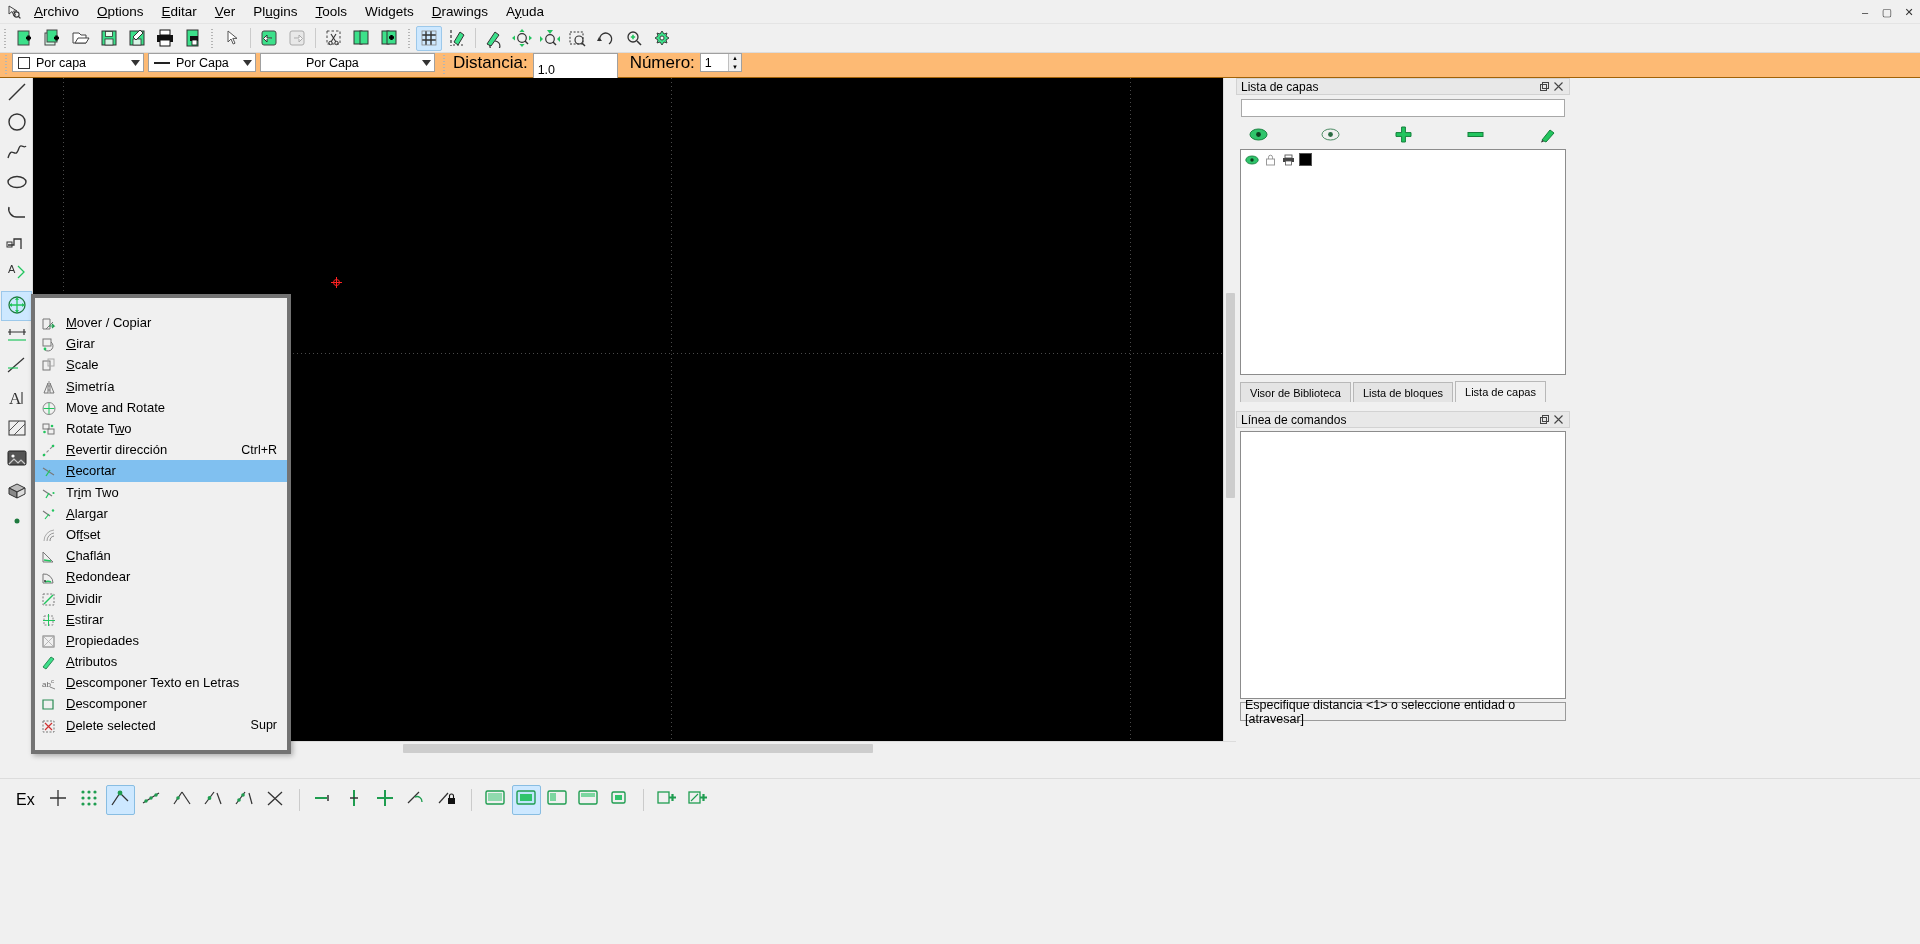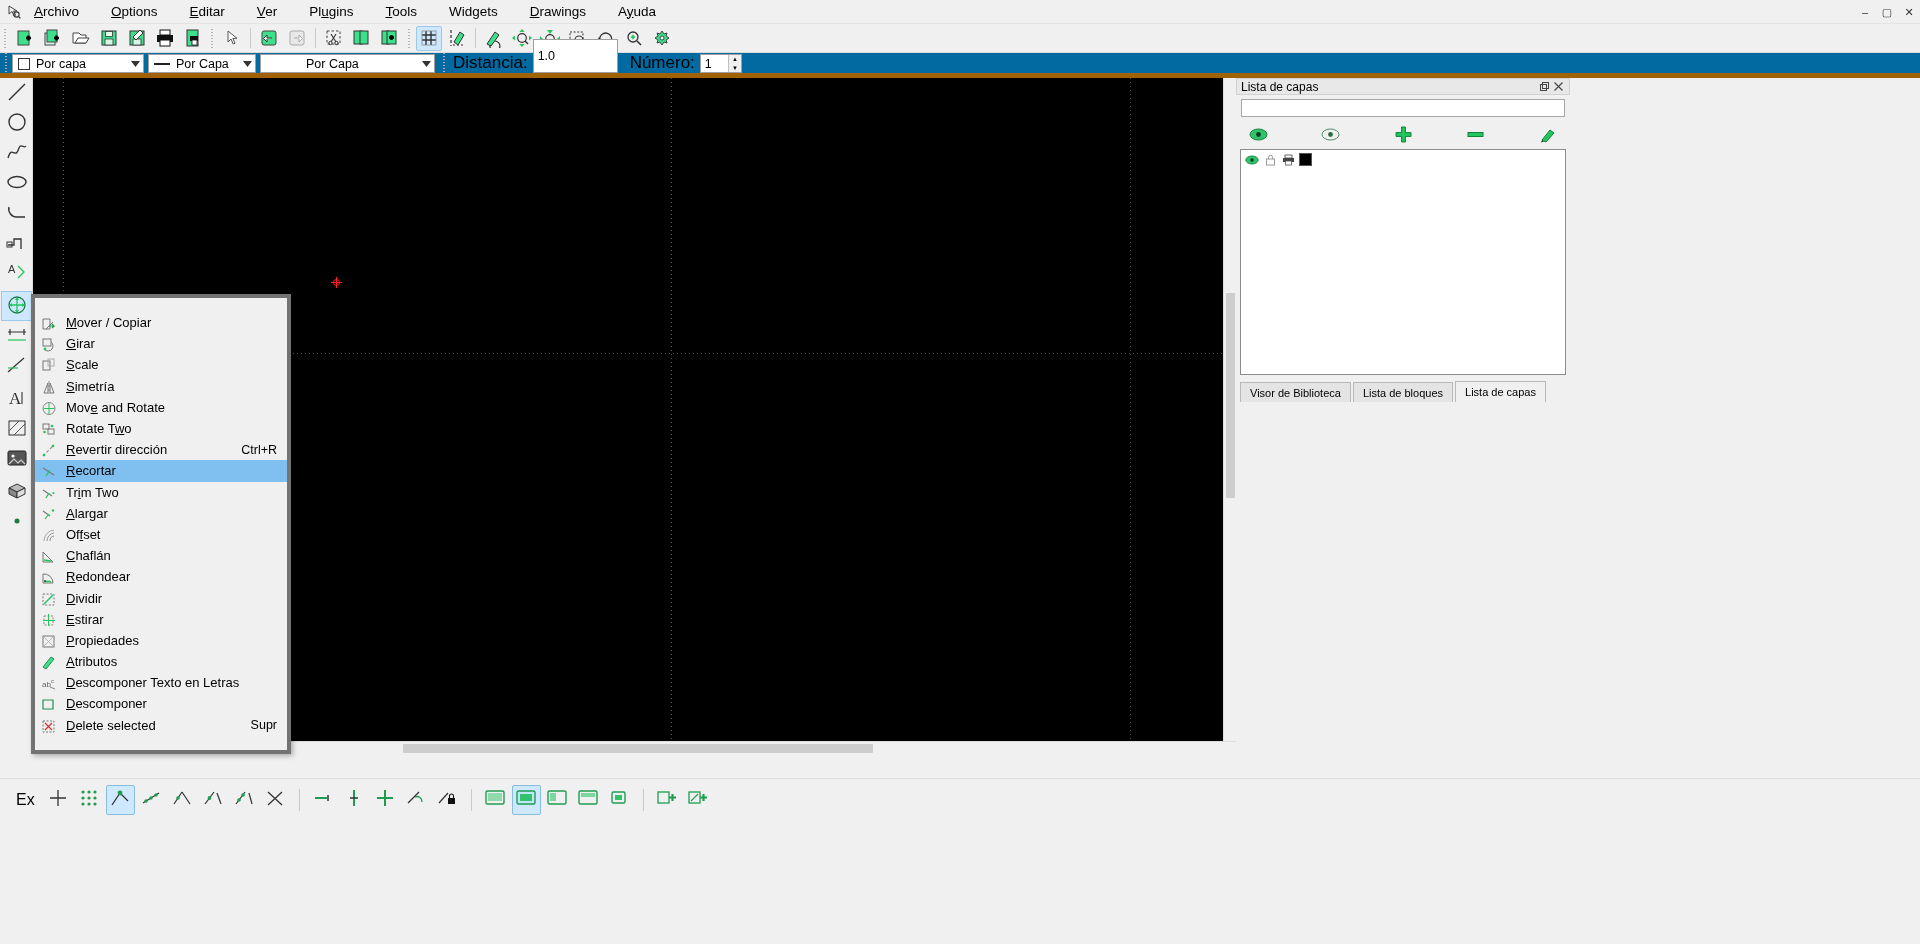--- a/index.html
+++ b/index.html
@@ -54,22 +54,22 @@
   .tb-btn {
     width: 26px; height: 25px; display: flex; align-items: center; justify-content: center;
     border: 1px solid transparent; border-radius: 2px; margin: 0 1px;
   }
   .tb-btn.active { background: #cde8ff; border-color: #9cc8ea; }
   .tb-btn svg { display: block; }
 
   
   .optbar {
     position: absolute; top: 53px; left: 0; width: 1920px; height: 25px;
-    background: #0369a1; display: flex; align-items: flex-end;
-    border-bottom: 5px solid #a16207;
+    background: #fdba74; display: flex; align-items: flex-start;
+    border-bottom: 1px solid #a16207;
   }
   .combo {
     height: 19px; background: #fff; border: 1px solid #a0a0a0;
     display: flex; align-items: center; padding: 0 0 0 5px;
     font-size: 12.5px; color: #000; position: relative;
   }
   .combo .arrow {
     width: 16px; height: 17px; margin-left: auto; display:flex;
     align-items:center; justify-content:center;
   }
@@ -215,21 +215,21 @@
 <div id="app">
 
   <div class="menubar">
     <div class="menubar-appicon">
       <svg width="14" height="14" viewBox="0 0 14 14">
         <path d="M2 1 L2 9 L5 6.5 L7 11 L8.6 10.2 L6.6 6 L10 6 Z" fill="none" stroke="#444" stroke-width="1"></path>
         <circle cx="9.5" cy="9.5" r="2.6" fill="none" stroke="#333" stroke-width="1.1"></circle>
         <line x1="11.4" y1="11.4" x2="13.4" y2="13.4" stroke="#333" stroke-width="1.3"></line>
       </svg>
     </div>
-    <div id="menubar-items" style="display:flex;align-items:center;gap:14px;">
+    <div id="menubar-items" style="display:flex;align-items:center;">
         <div class="menu-item"><u>A</u>rchivo</div>
         <div class="menu-item"><u>O</u>ptions</div>
         <div class="menu-item"><u>E</u>ditar</div>
         <div class="menu-item"><u>V</u>er</div>
         <div class="menu-item">Pl<u>u</u>gins</div>
         <div class="menu-item"><u>T</u>ools</div>
         <div class="menu-item">Widgets</div>
         <div class="menu-item"><u>D</u>rawings</div>
         <div class="menu-item">A<u>y</u>uda</div>
       </div>
@@ -848,20 +848,40 @@
           <div class="tab">
             <span>Lista de bloques</span>
           </div>
           <div class="tab on">
             <span>Lista de capas</span>
           </div>
         </div>
     </div>
   </div>
 
+  <div class="dock-cmd">
+    <div class="dock-title">
+      <span>Línea de comandos</span>
+      <span class="dt-btns">
+        <span class="dt-btn">
+          <svg width="9" height="9" viewBox="0 0 9 9">
+              <rect x="0.5" y="2.5" width="6" height="6" fill="none" stroke="#444"></rect>
+              <rect x="2.5" y="0.5" width="6" height="6" fill="none" stroke="#444"></rect>
+            </svg>
+        </span>
+        <span class="dt-btn">
+          <svg width="9" height="9" viewBox="0 0 9 9">
+              <path d="M0.5 0.5 L8.5 8.5 M8.5 0.5 L0.5 8.5" stroke="#444" stroke-width="1.1"></path>
+            </svg>
+        </span>
+      </span>
+    </div>
+    <div class="cmd-output"></div>
+    <div class="cmd-input">Especifique distancia &lt;1&gt; o seleccione entidad o [atravesar]</div>
+  </div>
 
   <div class="statustools">
     <span class="sb-ex">Ex</span>
     <div id="status-buttons" style="display:flex;align-items:center;">
         <div class="sb-btn">
           <span><svg width="22" height="22" viewBox="0 0 22 22">
               <path d="M11 3 v16 M3 11 h16" stroke="#333" stroke-width="1.3"></path>
             </svg></span>
         </div>
         <div class="sb-btn">

